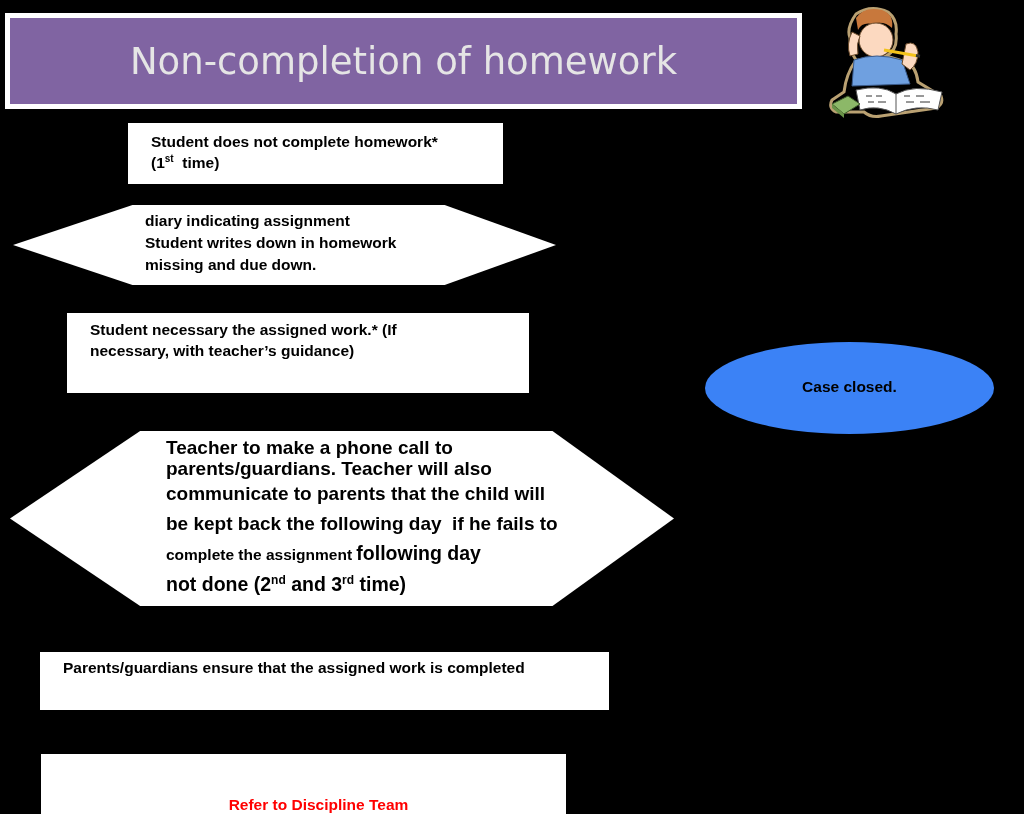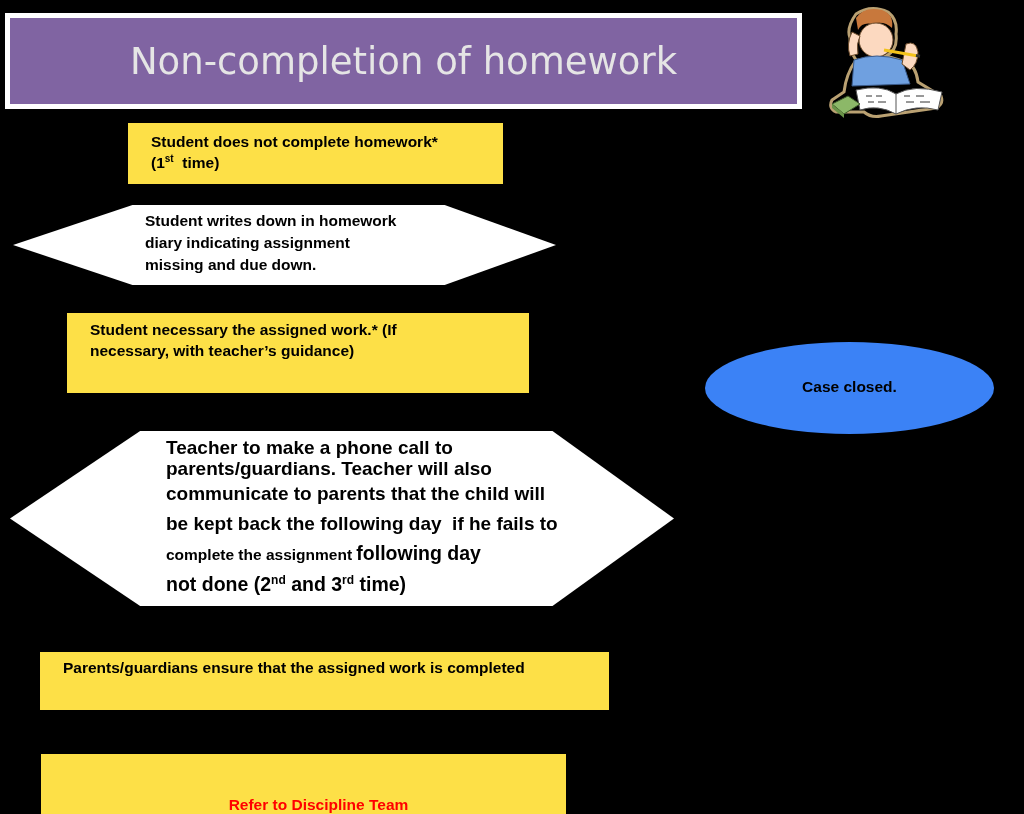--- a/index.html
+++ b/index.html
@@ -34,21 +34,21 @@
       letter-spacing: 0px;
     }
 
     
     .clipart {
       left: 826px; top: 4px; width: 122px; height: 118px;
     }
 
     
     .box {
-      background: #fde047;
+      background: #ffffff;
       color: #000000;
       font-weight: bold;
       font-size: 15.5px;
       line-height: 21px;
       box-sizing: border-box;
     }
     .box sup { font-size: 10px; line-height: 0; }
 
     .step1 {
       left: 128px; top: 123px; width: 375px; height: 61px;
@@ -164,22 +164,22 @@
   </svg>
 </div>
 
 <div class="abs box step1">
   <span>Student does not complete homework*</span><br>
   <span><span>(1</span><sup>st</sup><span style="white-space:pre">  time)</span></span>
 </div>
 
 <div class="abs hex-small"></div>
 <div class="abs hex-small-text">
+  <div>diary indicating assignment</div>
   <div>Student writes down in homework</div>
-  <div>diary indicating assignment</div>
   <div>missing and due down.</div>
 </div>
 
 <div class="abs box step3">
   <div>Student necessary the assigned work.* (If</div>
   <div>necessary, with teacher’s guidance)</div>
 </div>
 
 <div class="abs ellipse">
   <span class="ellipse-text">Case closed.</span>

